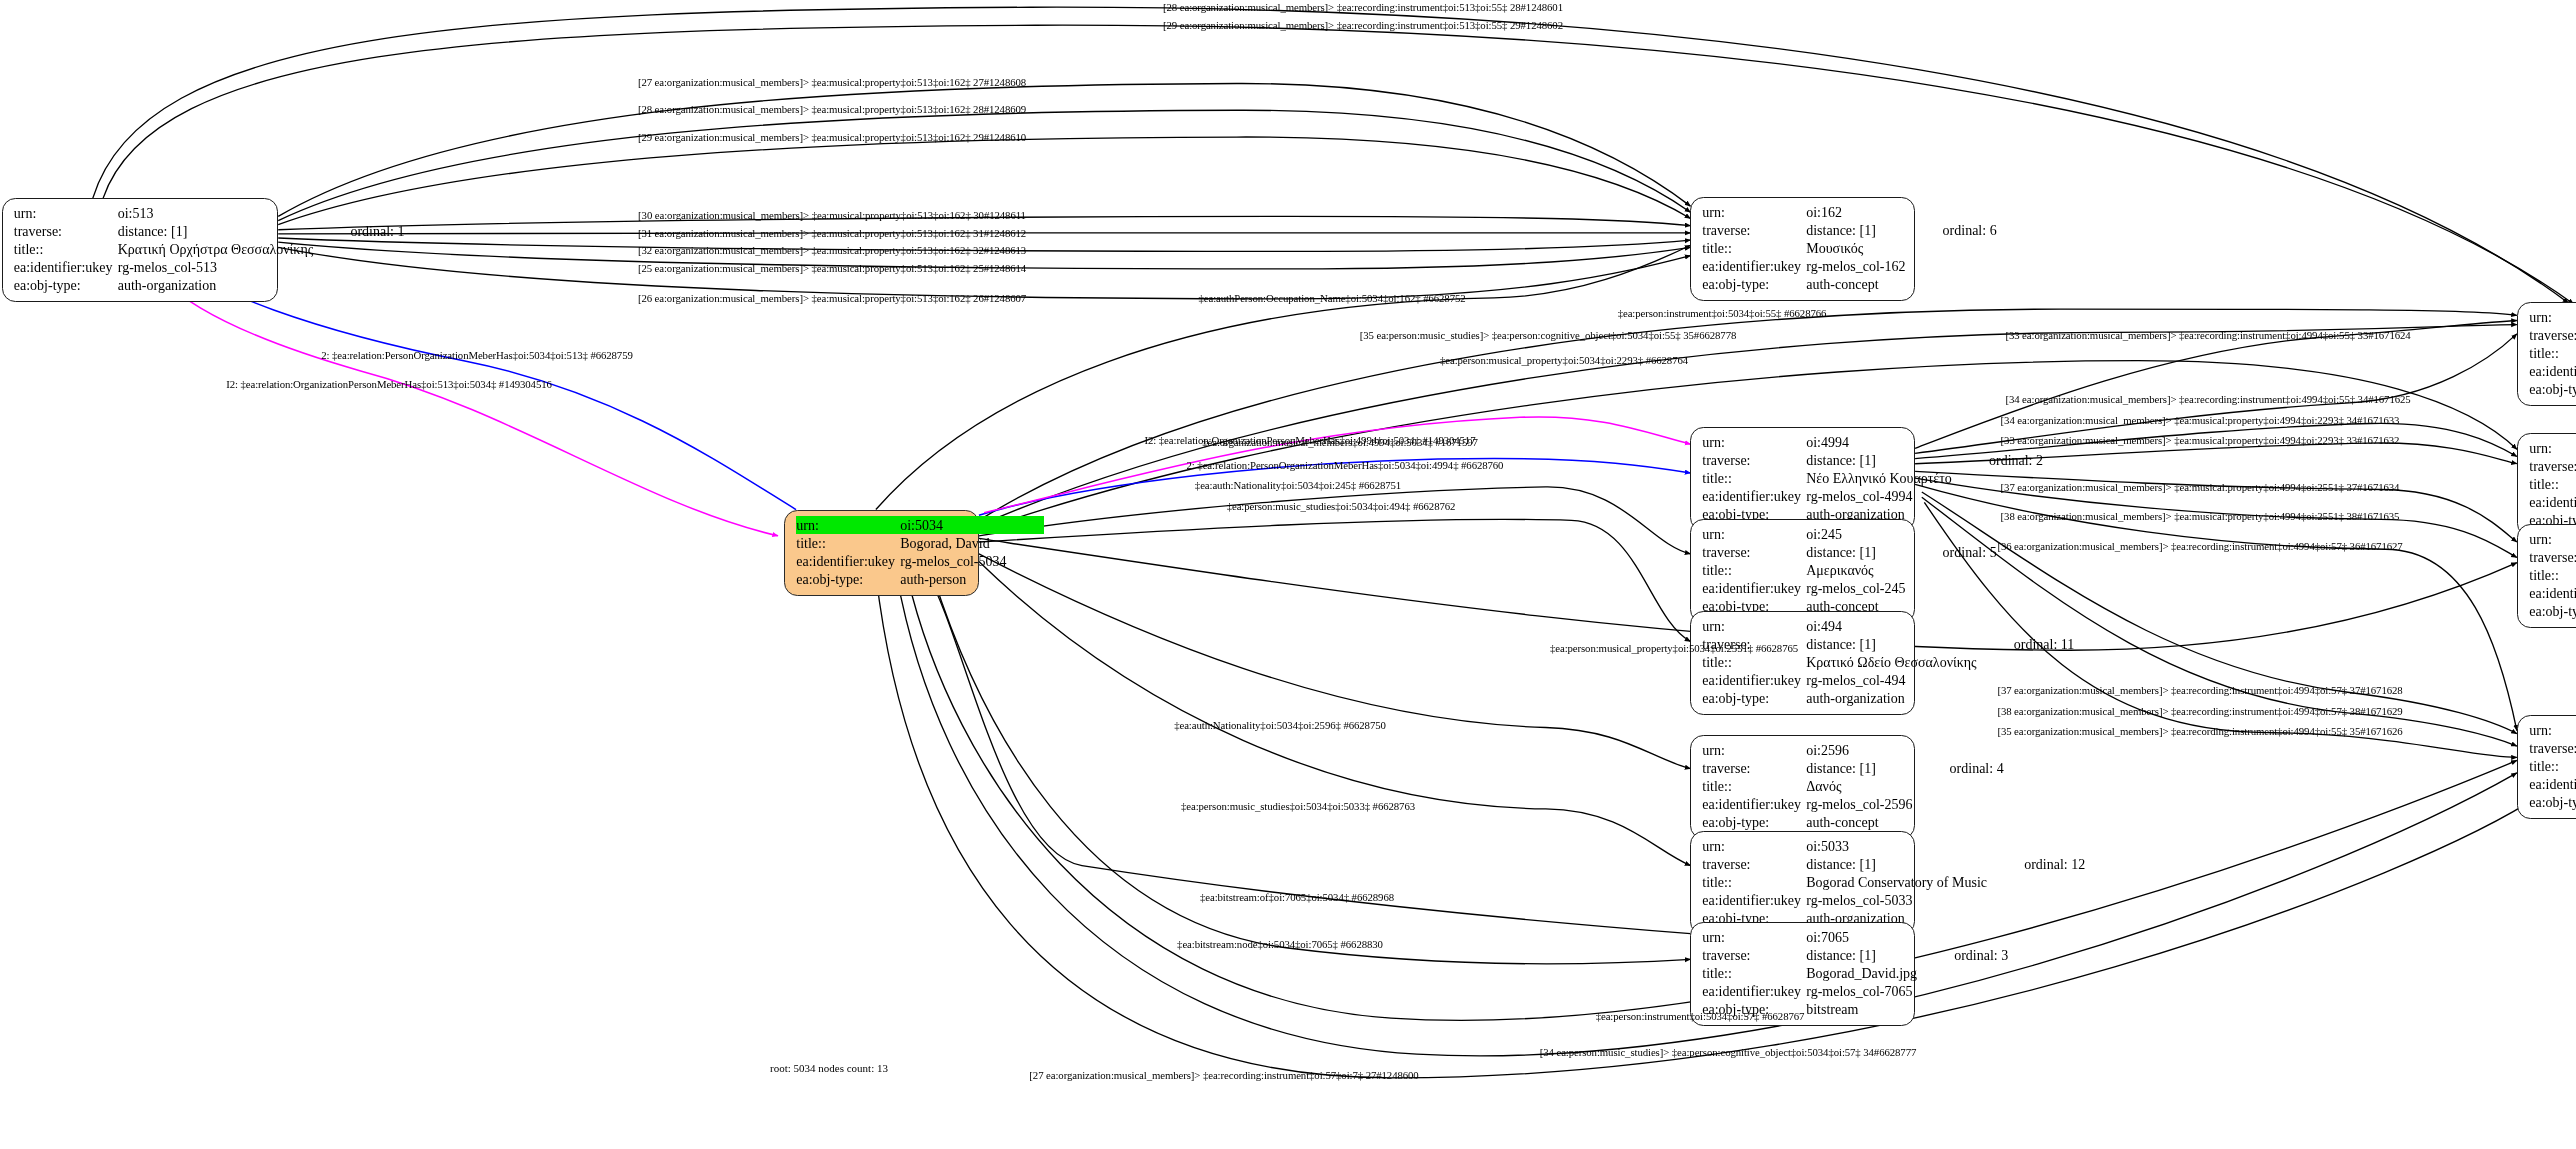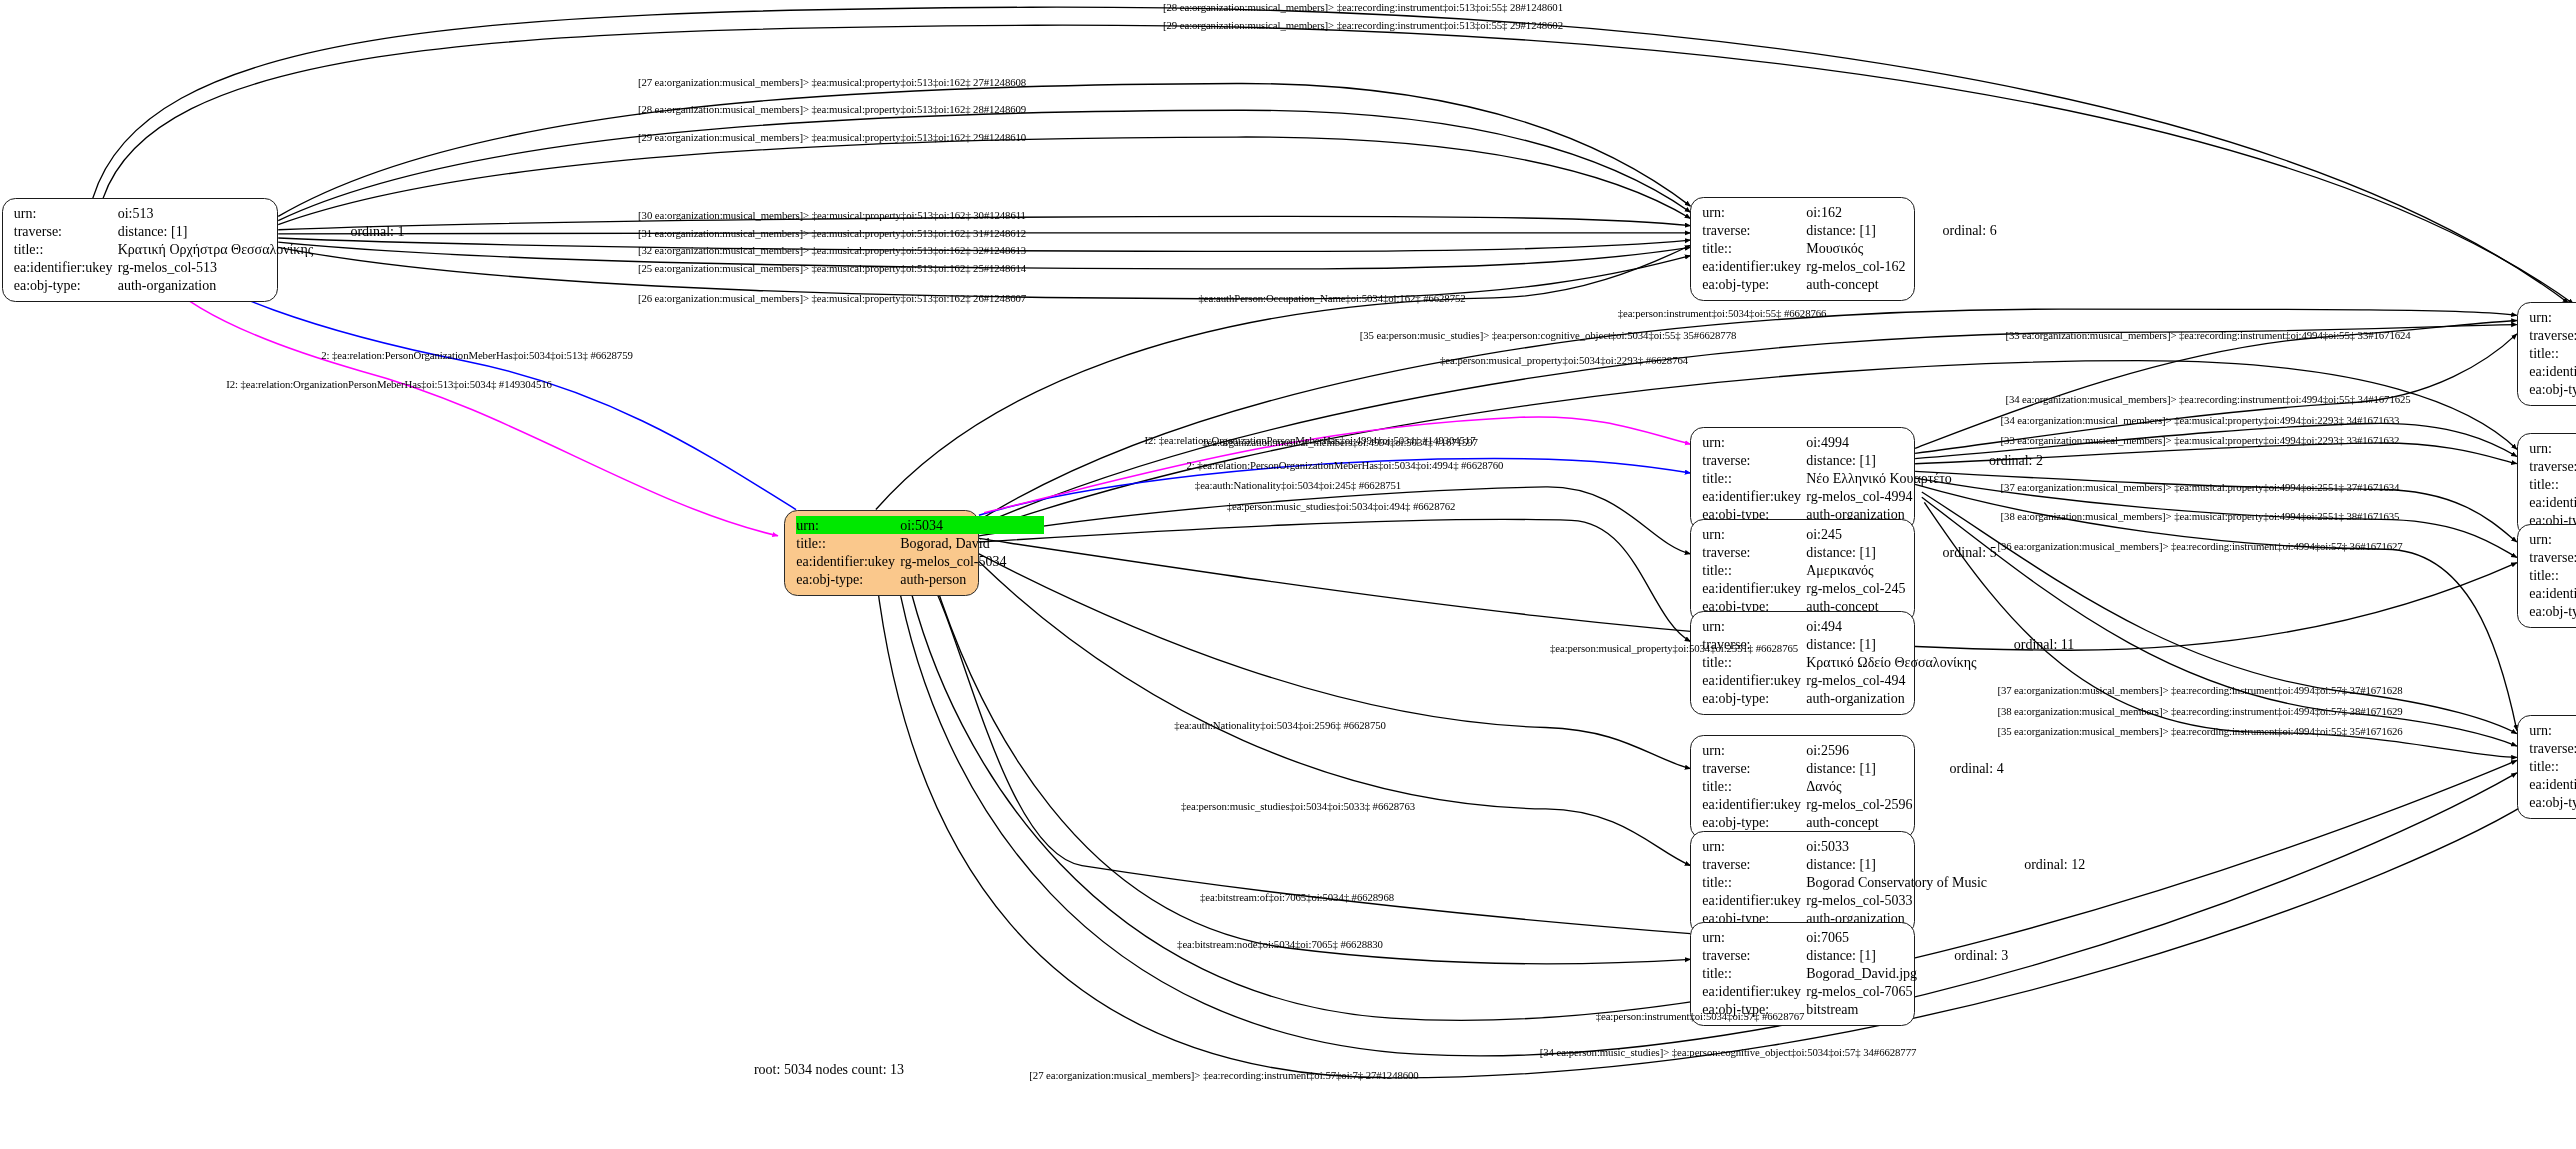--- a/index.html
+++ b/index.html
@@ -12,21 +12,21 @@
   .rowtbl{border-collapse:collapse;}
   .rowtbl td{font-size:14px;line-height:1.22;color:#000;padding:0.5px 0;white-space:nowrap;
              font-family:"Liberation Serif","DejaVu Serif",serif;}
   .k{width:160px;padding-right:5.2px !important;}
   .v{padding-right:3.1px !important;}
   .v2{padding-left:34px !important;}
   .hl td{background:#00e800;}
   .elabel{position:absolute;font-size:10.8px;color:#000;white-space:nowrap;
           font-family:"Liberation Serif","DejaVu Serif",serif;letter-spacing:-0.1px;
           transform:translate(-50%,-50%);}
-  .footer{position:absolute;font-size:14px;color:#000;white-space:nowrap;
+  .footer{position:absolute;font-size:11px;color:#000;white-space:nowrap;
           transform:translateX(-50%);}
 </style>
 </head>
 <body>
 
 <div id="canvas">
 
   <svg id="edges" viewBox="0 0 5353 2232" preserveAspectRatio="none">
     <defs>
       <marker id="ah" markerWidth="13" markerHeight="13" refX="11" refY="5" orient="auto" markerUnits="userSpaceOnUse">

